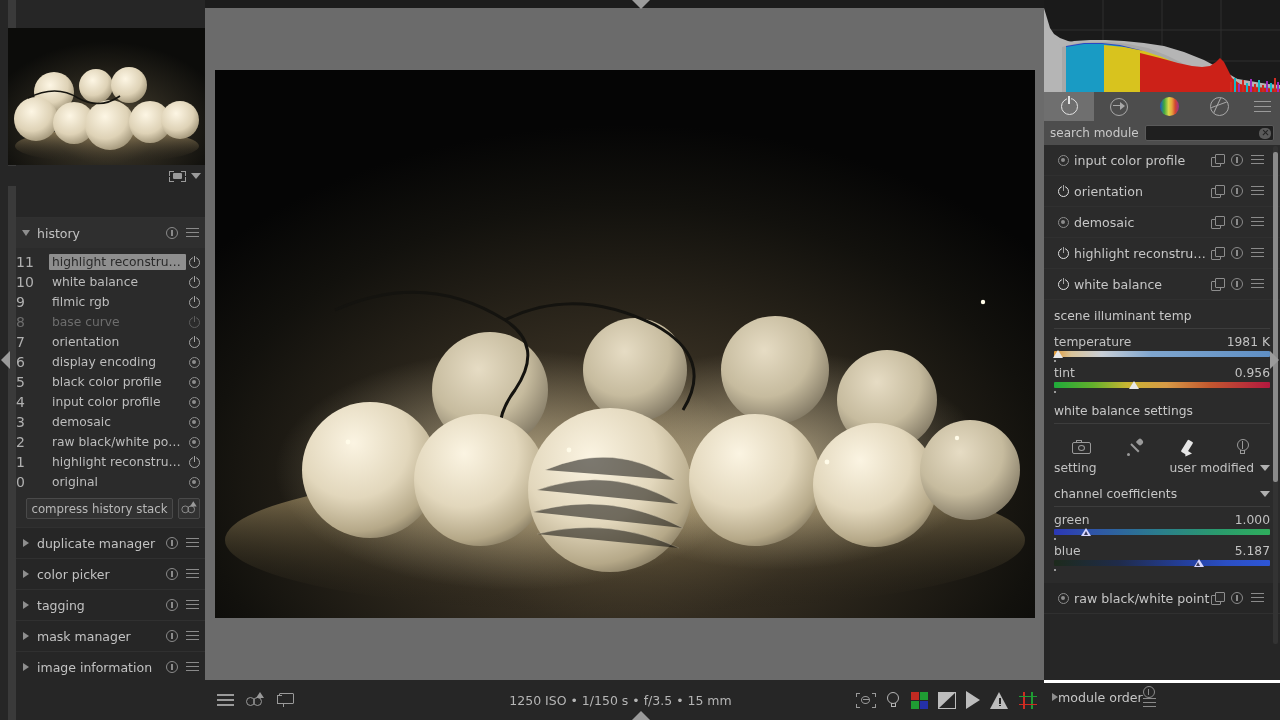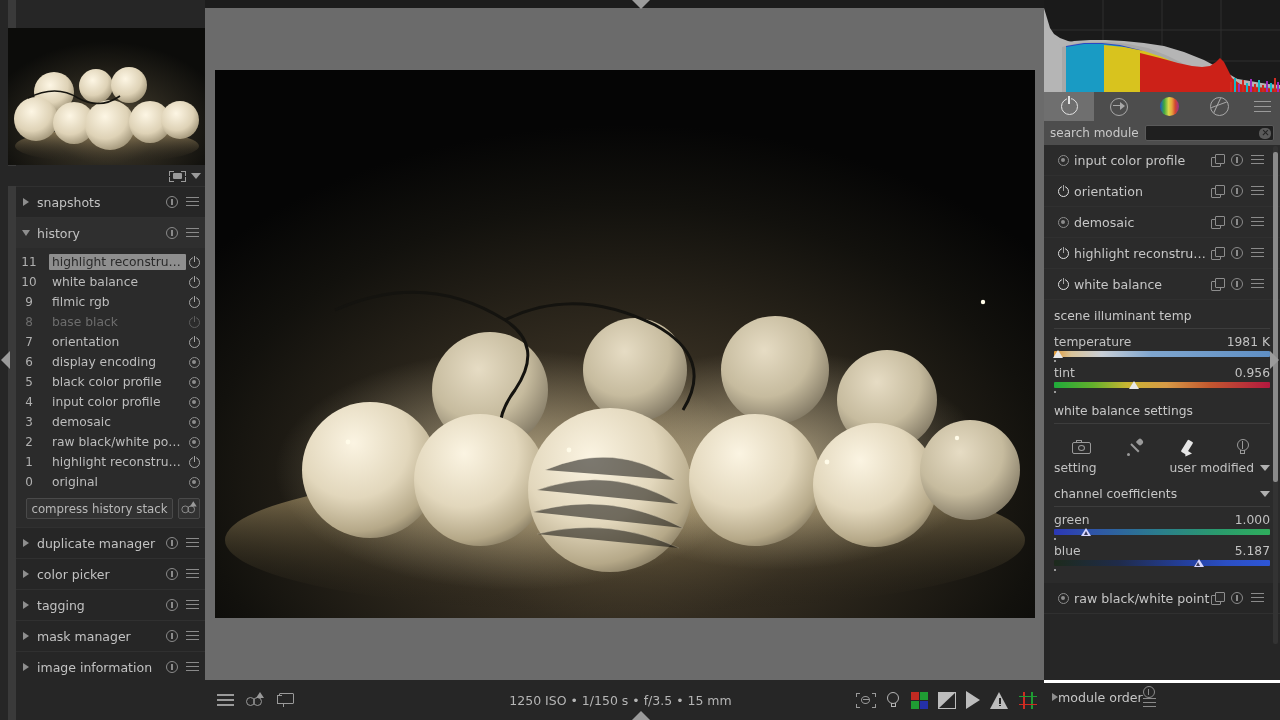--- a/index.html
+++ b/index.html
@@ -110,22 +110,22 @@
 
   #history-body {
     position: absolute; left: 16px; width: 189px;
     background: #2b2b2b; padding: 4px 0 6px 0;
   }
   .hist-row {
     height: 20px; display: flex; align-items: center;
     font-size: 12.3px; color: #bdbdbd; padding-right: 3px;
   }
   .hist-row .num {
-    width: 26px; text-align: center; margin-right: 7px;
-    font-size: 12px; color: #b0b0b0;
+    width: 26px; text-align: left; margin-right: 7px;
+    font-size: 14px; color: #b0b0b0;
   }
   .hist-row .lbl {
     flex: 1; white-space: nowrap; overflow: hidden; text-overflow: ellipsis;
     padding: 1px 3px;
   }
   .hist-row.active .lbl { background: #8e8e8e; color: #2a2a2a; border-radius: 1px; }
   .hist-row.dim .num, .hist-row.dim .lbl { color: #6d6d6d; }
   .hist-row .st { width: 16px; display:flex;align-items:center;justify-content:center; }
 
   .ic-power {
@@ -395,36 +395,20 @@
       <div class="fit-icon">
         <i></i>
           <i></i>
           <i></i>
           <i></i>
           <div class="core"></div>
       </div>
       <div class="tri-down-sm"></div>
     </div>
 
-    <div class="lp-section" style="top:186px;">
-      <div class="lp-header">
-        <div class="tri">
-            <div class="tri-right"></div>
-          </div>
-        <div class="title">snapshots</div>
-        <div class="hdr-icons">
-          <div class="ic-info"></div>
-          <div class="ic-menu">
-              <span></span>
-              <span></span>
-              <span></span>
-            </div>
-        </div>
-      </div>
-    </div>
 
     <div class="lp-section" style="top:217px;">
       <div class="lp-header expanded">
         <div class="tri">
             <div class="tri-down"></div>
           </div>
         <div class="title">history</div>
         <div class="hdr-icons">
           <div class="ic-info"></div>
           <div class="ic-menu">
@@ -453,21 +437,21 @@
         </div>
         <div class="hist-row">
           <div class="num">9</div>
           <div class="lbl">filmic rgb</div>
           <div class="st">
             <div class="ic-power"></div>
           </div>
         </div>
         <div class="hist-row dim">
           <div class="num">8</div>
-          <div class="lbl">base black</div>
+          <div class="lbl">base curve</div>
           <div class="st">
             <div class="ic-power"></div>
           </div>
         </div>
         <div class="hist-row">
           <div class="num">7</div>
           <div class="lbl">orientation</div>
           <div class="st">
             <div class="ic-power"></div>
           </div>

